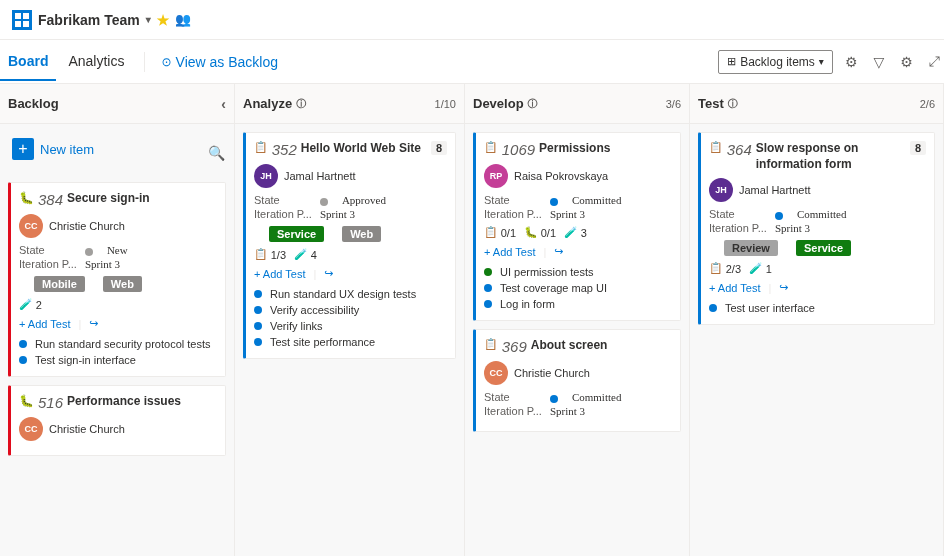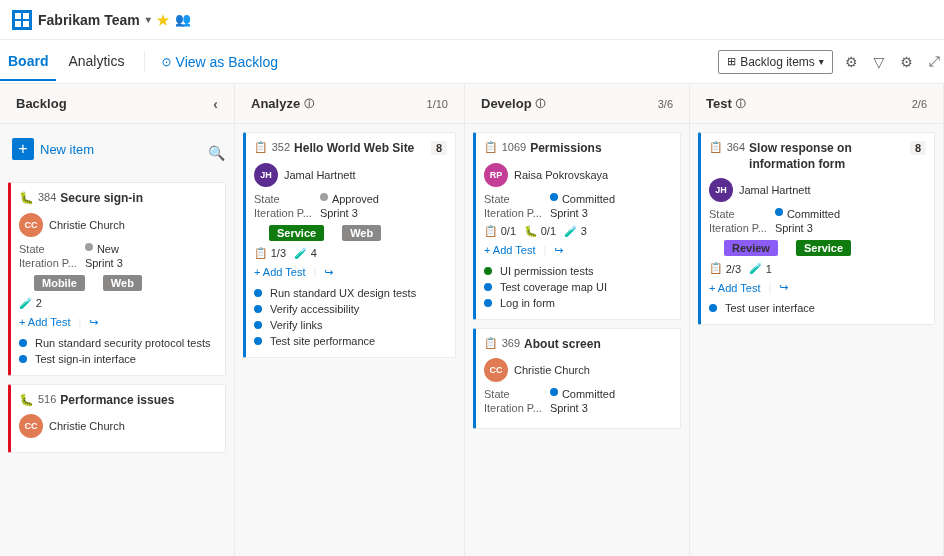--- a/index.html
+++ b/index.html
@@ -40,21 +40,21 @@
 
     
     .column { display: flex; flex-direction: column; min-width: 230px; border-right: 1px solid #edebe9; }
     .backlog-col { min-width: 235px; }
     .analyze-col { min-width: 230px; }
     .develop-col { min-width: 225px; }
     .test-col { min-width: 230px; }
 
     .column-header {
       display: flex; align-items: center; justify-content: space-between;
-      padding: 8px 16px; background: #faf9f8; border-bottom: 1px solid #edebe9;
+      padding: 8px 8px; background: #faf9f8; border-bottom: 1px solid #edebe9;
       font-weight: 600; font-size: 13px; min-height: 40px;
     }
     .column-header-left { display: flex; align-items: center; gap: 4px; }
     .col-count { font-size: 11px; color: #605e5c; font-weight: normal; }
     .info-icon { font-size: 10px; color: #605e5c; }
 
     .column-content { overflow-y: auto; padding: 8px; flex: 1; background: #f8f8f8; }
 
     
     .new-item-btn {
@@ -69,44 +69,44 @@
     .search-icon-btn { margin-left: auto; color: #605e5c; cursor: pointer; font-size: 14px; }
 
     
     .card {
       background: white; border: 1px solid #edebe9; border-radius: 2px;
       margin-bottom: 8px; padding: 8px; border-left: 3px solid #e00b1c;
     }
     .card-blue-left { border-left-color: #0078d4; }
 
     .card-title-row { display: flex; align-items: flex-start; gap: 4px; margin-bottom: 6px; }
-    .card-id { font-size: 11px; color: #605e5c; flex-shrink: 0; }
+    .card-id { font-size: 15px; color: #605e5c; flex-shrink: 0; font-style: italic; }
     .card-title { font-size: 12px; font-weight: 600; color: #323130; line-height: 1.3; }
 
     .card-avatar-row { display: flex; align-items: center; gap: 6px; margin-bottom: 6px; }
     .avatar {
       width: 24px; height: 24px; border-radius: 50%; background: #0078d4;
       display: flex; align-items: center; justify-content: center;
       color: white; font-size: 9px; font-weight: 600; flex-shrink: 0;
     }
 
     .card-meta { display: grid; grid-template-columns: auto 1fr; gap: 2px 8px; font-size: 11px; margin-bottom: 6px; }
     .meta-label { color: #605e5c; }
-    .meta-value { color: #323130; display: flex; align-items: flex-start; gap: 4px; }
+    .meta-value { color: #323130; display: flex; align-items: flex-end; gap: 14px; font-family: Liberation Serif, serif; }
     .state-dot { width: 8px; height: 8px; border-radius: 50%; flex-shrink: 0; }
     .dot-grey { background: #a19f9d; }
     .dot-blue { background: #0078d4; }
 
     .tags-row { display: flex; gap: 18px; flex-wrap: wrap; margin-bottom: 6px; margin-left: 15px; }
     .tag {
       padding: 2px 8px; border-radius: 2px; font-size: 11px; font-weight: 600;
     }
     .tag-green { background: #107c10; color: white; }
     .tag-grey { background: #8a8886; color: white; }
-    .tag-yellow { background: #8b5cf6; color: #323130; }
+    .tag-yellow { background: #a3a3a3; color: #323130; }
 
     .card-counts { display: flex; align-items: center; gap: 8px; margin-bottom: 6px; font-size: 11px; }
     .count-item { display: flex; align-items: center; gap: 3px; }
 
     .card-actions { display: flex; align-items: center; gap: 8px; margin-bottom: 6px; font-size: 11px; color: #0078d4; }
     .action-link { cursor: pointer; color: #0078d4; display: flex; align-items: center; gap: 2px; }
     .action-divider { color: #edebe9; }
 
     .card-tests { list-style: none; margin-top: 4px; }
     .card-tests li {

